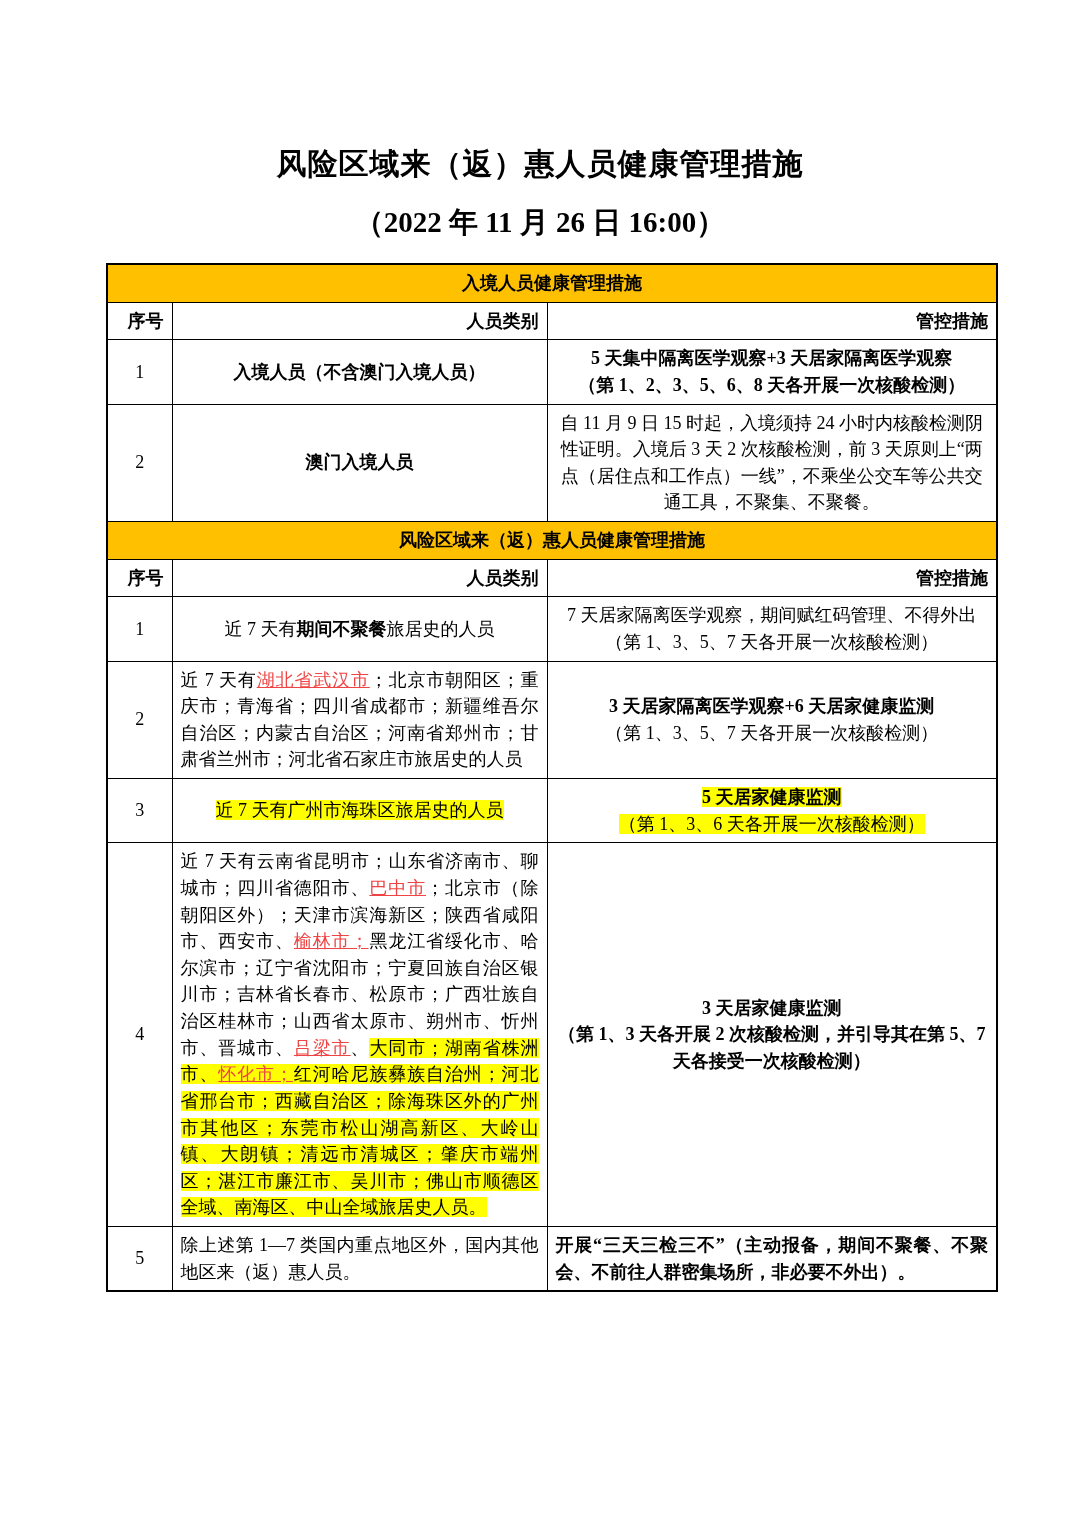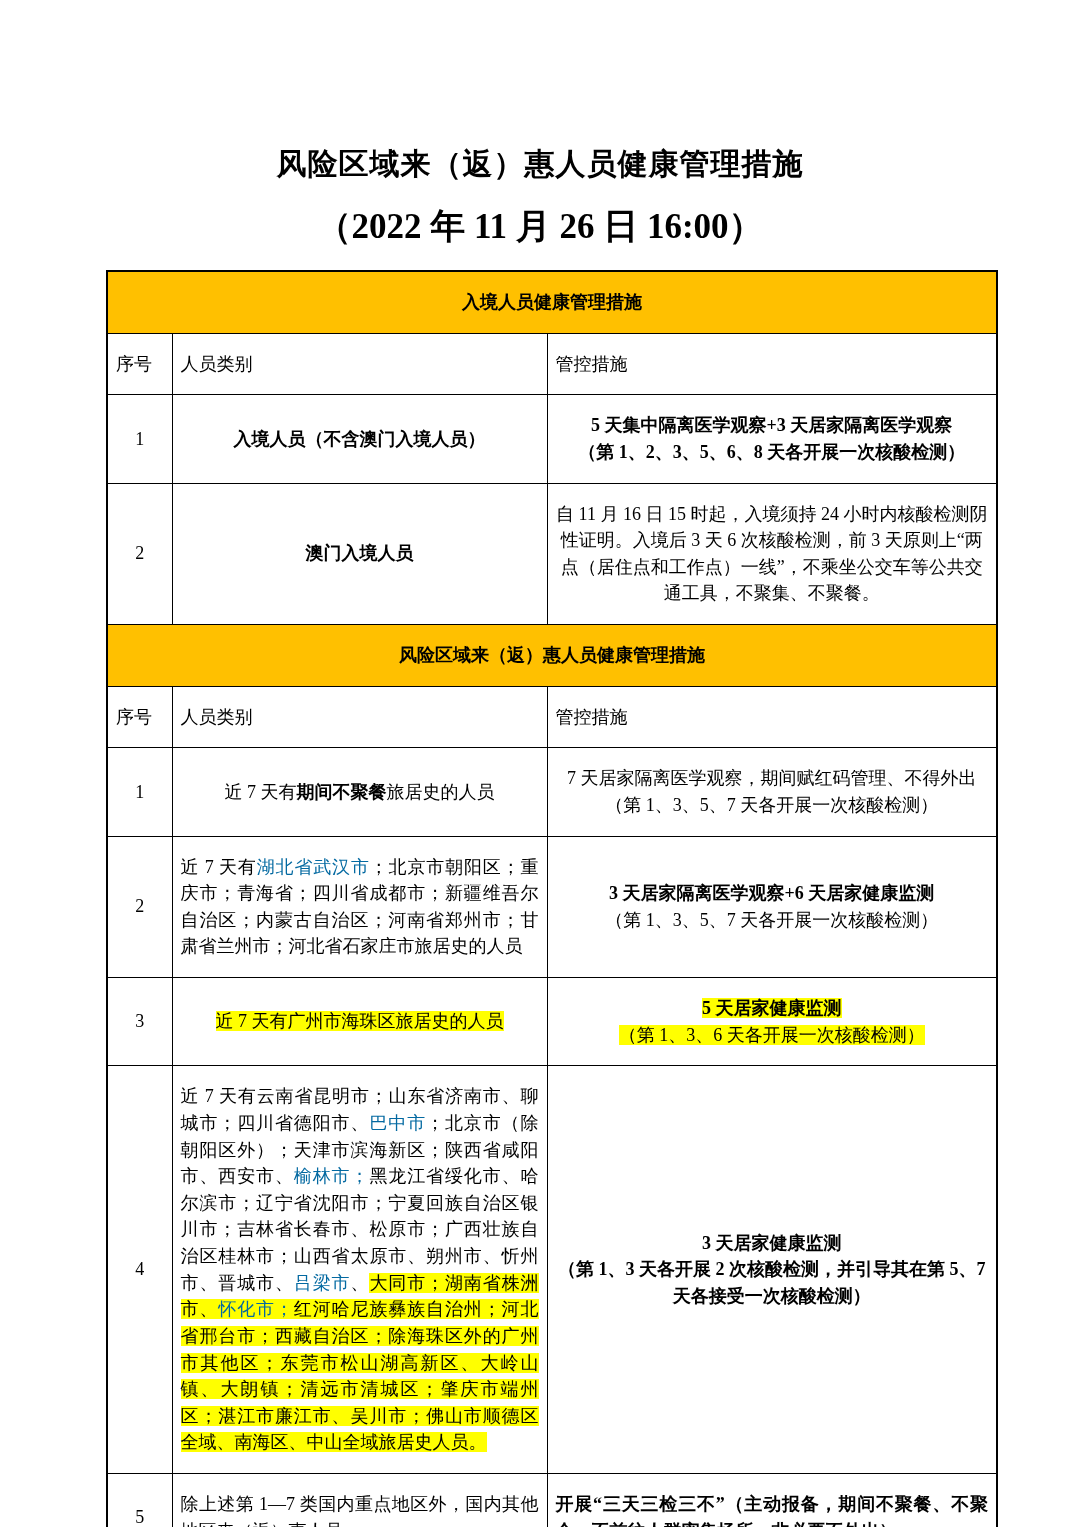--- a/index.html
+++ b/index.html
@@ -17,59 +17,59 @@
     text-align: center;
     font-family: "Liberation Sans", "DejaVu Sans", sans-serif;
     font-weight: 700;
     font-size: 30px;
     letter-spacing: 1px;
   }
   .subtitle {
     text-align: center;
     font-family: "Liberation Serif", "DejaVu Serif", serif;
     font-weight: 700;
-    font-size: 35px;
+    font-size: 29px;
     margin-top: 18px;
     margin-bottom: 20px;
   }
   table.measures {
     width: 890px;
     margin: 0 auto;
     border-collapse: collapse;
     border: 2px solid #000000;
     table-layout: fixed;
   }
   table.measures td {
     border: 1px solid #000000;
     font-size: 18px;
     line-height: 1.48;
     vertical-align: middle;
-    padding: 17px 8px;
+    padding: 5px 8px;
   }
   col.col-index   { width: 65px; }
   col.col-cat     { width: 375px; }
   col.col-meas    { width: 450px; }
   td.section-header {
     background: #FFC000;
     font-family: "Liberation Sans", "DejaVu Sans", sans-serif;
     font-weight: 700;
     font-size: 19px;
     text-align: center;
     padding: 7px 8px;
   }
   td.col-header {
-    font-weight: 400;
-    text-align: left;
+    font-weight: 700;
+    text-align: right;
     padding: 3px 6px;
   }
   td.idx  { text-align: center; }
   td.center { text-align: center; }
   td.justify { text-align: justify; }
   .bold { font-weight: 700; }
-  .red  { color: #0369a1; }
+  .red  { color: #ef4444; text-decoration: underline; }
   .hl   { background: #FFFF00; }
   td.pad-tall { padding-top: 14px; padding-bottom: 14px; }
   td.notes-cell {
     padding: 6px 10px 8px 10px;
     line-height: 1.62;
     vertical-align: top;
   }
   .note-line { display: block; }
 </style>
 </head>
@@ -103,21 +103,21 @@
         <td class="center bold">入境人员（不含澳门入境人员）</td>
         <td class="center bold">
           <span class="note-line">5 天集中隔离医学观察+3 天居家隔离医学观察</span>
           <span class="note-line">（第 1、2、3、5、6、8 天各开展一次核酸检测）</span>
         </td>
       </tr>
 
       <tr>
         <td class="idx">2</td>
         <td class="center bold">澳门入境人员</td>
-        <td class="center pad-tall">自 11 月 16 日 15 时起，入境须持 24 小时内核酸检测阴性证明。入境后 3 天 6 次核酸检测，前 3 天原则上“两点（居住点和工作点）一线”，不乘坐公交车等公共交通工具，不聚集、不聚餐。</td>
+        <td class="center pad-tall">自 11 月 9 日 15 时起，入境须持 24 小时内核酸检测阴性证明。入境后 3 天 2 次核酸检测，前 3 天原则上“两点（居住点和工作点）一线”，不乘坐公交车等公共交通工具，不聚集、不聚餐。</td>
       </tr>
 
       <tr>
         <td colspan="3" class="section-header">风险区域来（返）惠人员健康管理措施</td>
       </tr>
 
       <tr>
         <td class="col-header">序号</td>
         <td class="col-header">人员类别</td>
         <td class="col-header">管控措施</td>

